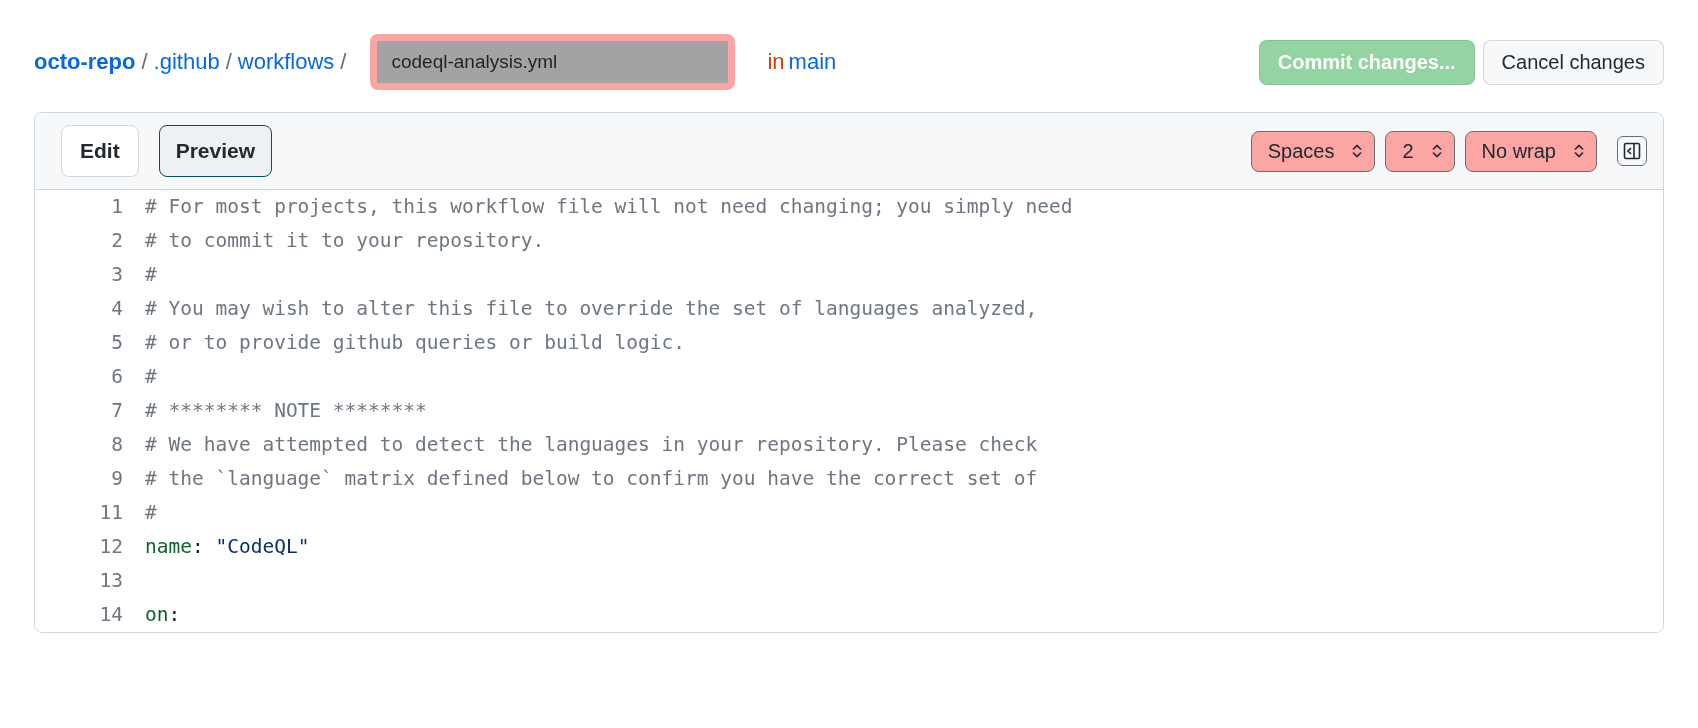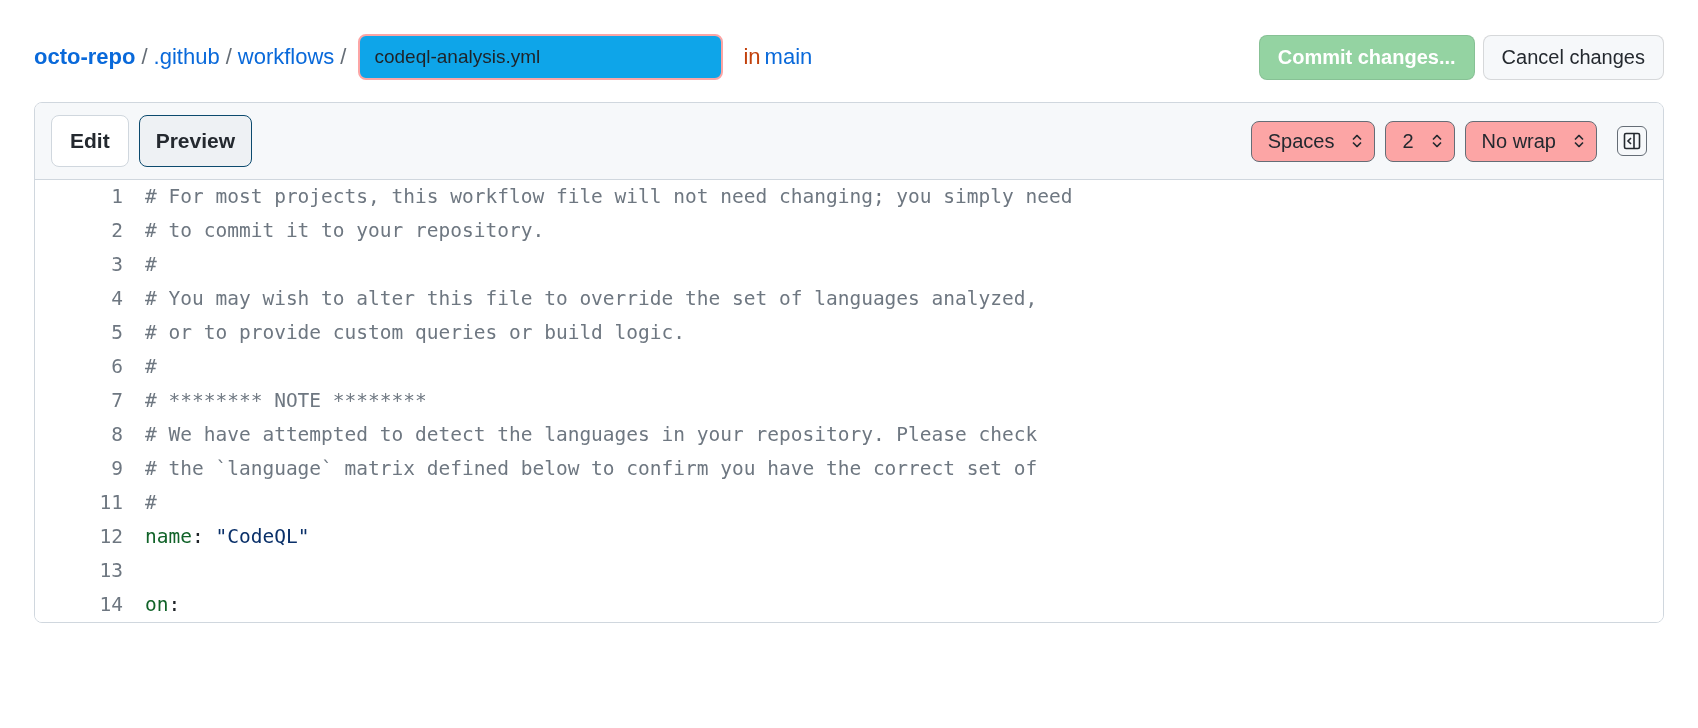--- a/index.html
+++ b/index.html
@@ -31,26 +31,26 @@
     color: #0969da;
     text-decoration: none;
     cursor: pointer;
   }
   .crumb-link.bold { font-weight: 600; }
   .crumb-sep { color: #656d76; padding: 0 2px; }
   .filename-input {
     font-size: 19px;
     padding: 10px 14px;
     width: 365px;
-    border: 2px solid #fca5a5;
-    border-radius: 8px;
-    background: #0ea5e9;
+    border: 7px solid #fca5a5;
+    border-radius: 8px;
+    background: #a3a3a3;
     color: #1f2328;
     font-family: inherit;
-    margin: 0 6px;
+    margin: 0 18px;
   }
   .in-text { font-size: 22px; color: #c2410c; margin-left: 10px; }
   .branch-link { color: #0969da; font-size: 22px; cursor: pointer; }
   .spacer { flex: 1; }
   .btn {
     font-size: 20px;
     font-weight: 500;
     padding: 10px 18px;
     border-radius: 8px;
     border: 1px solid rgba(31,35,40,0.15);
@@ -84,20 +84,21 @@
   .tab-btn {
     font-size: 21px;
     font-weight: 600;
     padding: 8px 18px;
     border: 1.5px solid #d0d7de;
     border-radius: 8px;
     background: #ffffff;
     cursor: pointer;
     font-family: inherit;
     color: #24292f;
+    margin-left: 10px;
   }
   .tab-btn.highlight {
     border: 1px solid #0c4a6e;
     background: #eef1f4;
     padding: 13px 16px;
   }
   .toolbar-spacer { flex: 1; }
   .select-wrap {
     position: relative;
     display: flex;
@@ -242,21 +243,21 @@
         <div class="code-row">
           <div class="gutter">3</div>
           <div class="code-text"><span class="tok-comment">#</span></div>
         </div>
         <div class="code-row">
           <div class="gutter">4</div>
           <div class="code-text"><span class="tok-comment"># You may wish to alter this file to override the set of languages analyzed,</span></div>
         </div>
         <div class="code-row">
           <div class="gutter">5</div>
-          <div class="code-text"><span class="tok-comment"># or to provide custom queries or build logic.</span></div>
+          <div class="code-text"><span class="tok-comment"># or to provide github queries or build logic.</span></div>
         </div>
         <div class="code-row">
           <div class="gutter">6</div>
           <div class="code-text"><span class="tok-comment">#</span></div>
         </div>
         <div class="code-row">
           <div class="gutter">7</div>
           <div class="code-text"><span class="tok-comment"># ******** NOTE ********</span></div>
         </div>
         <div class="code-row">

